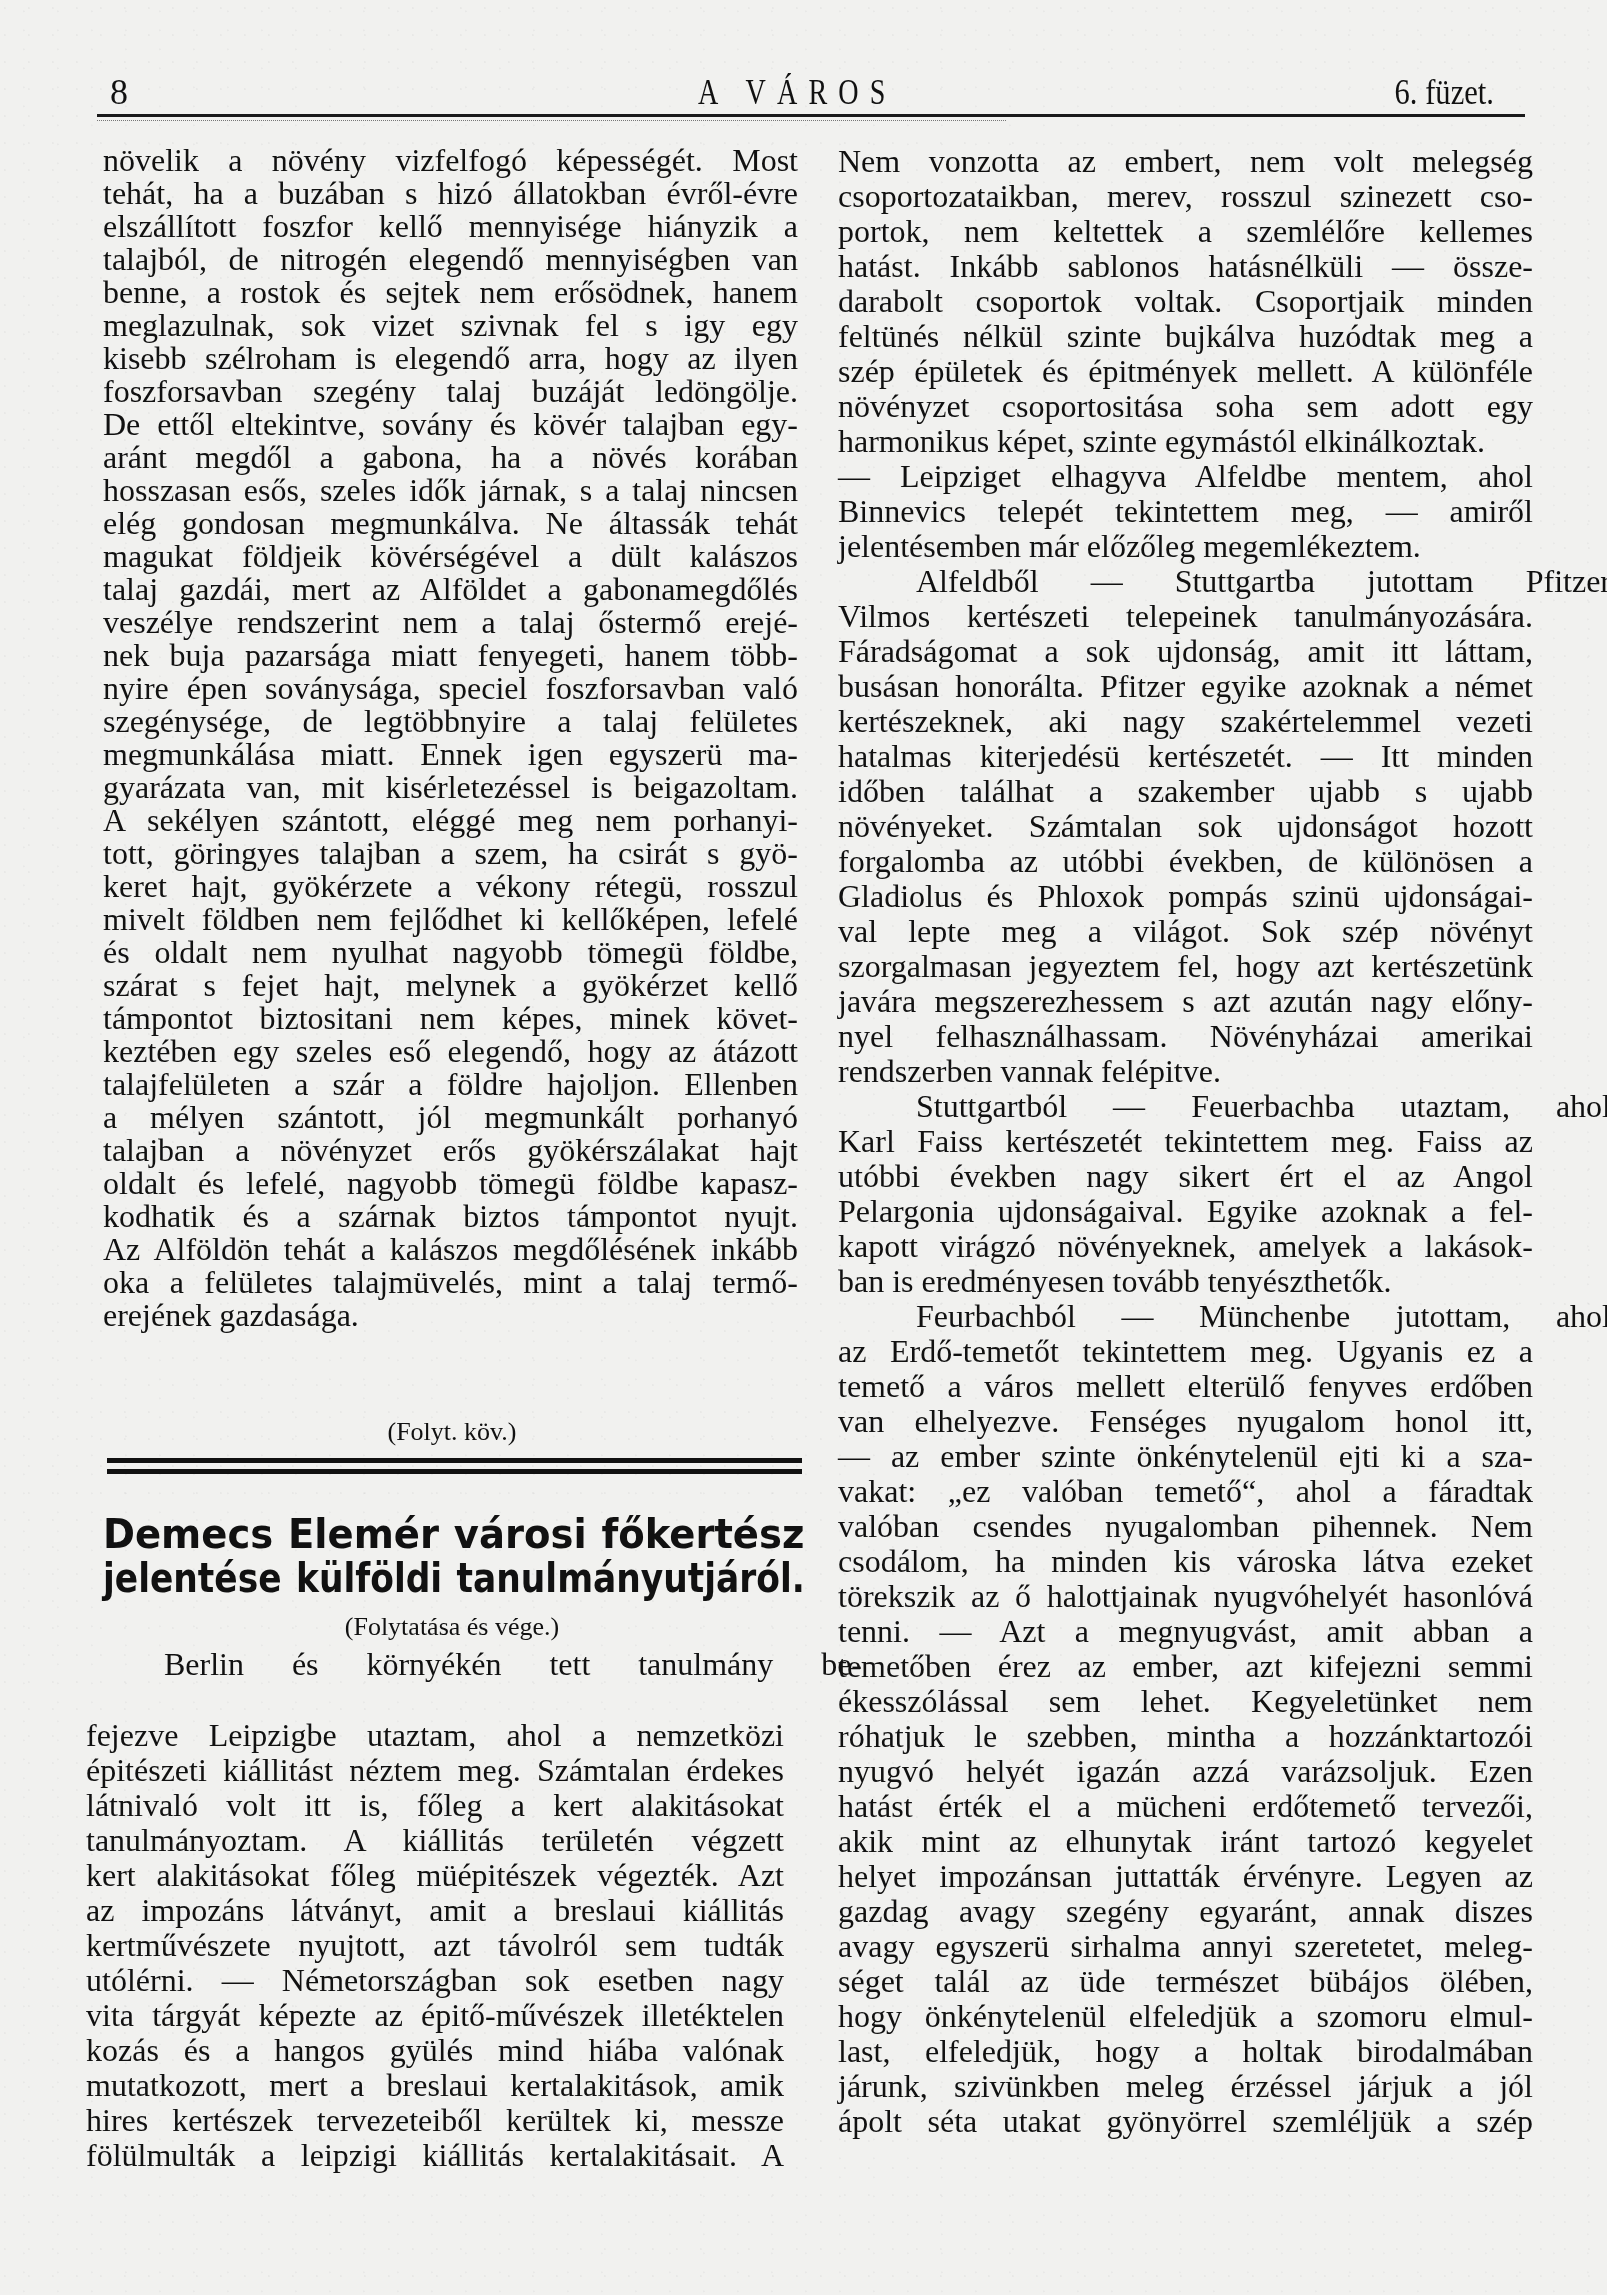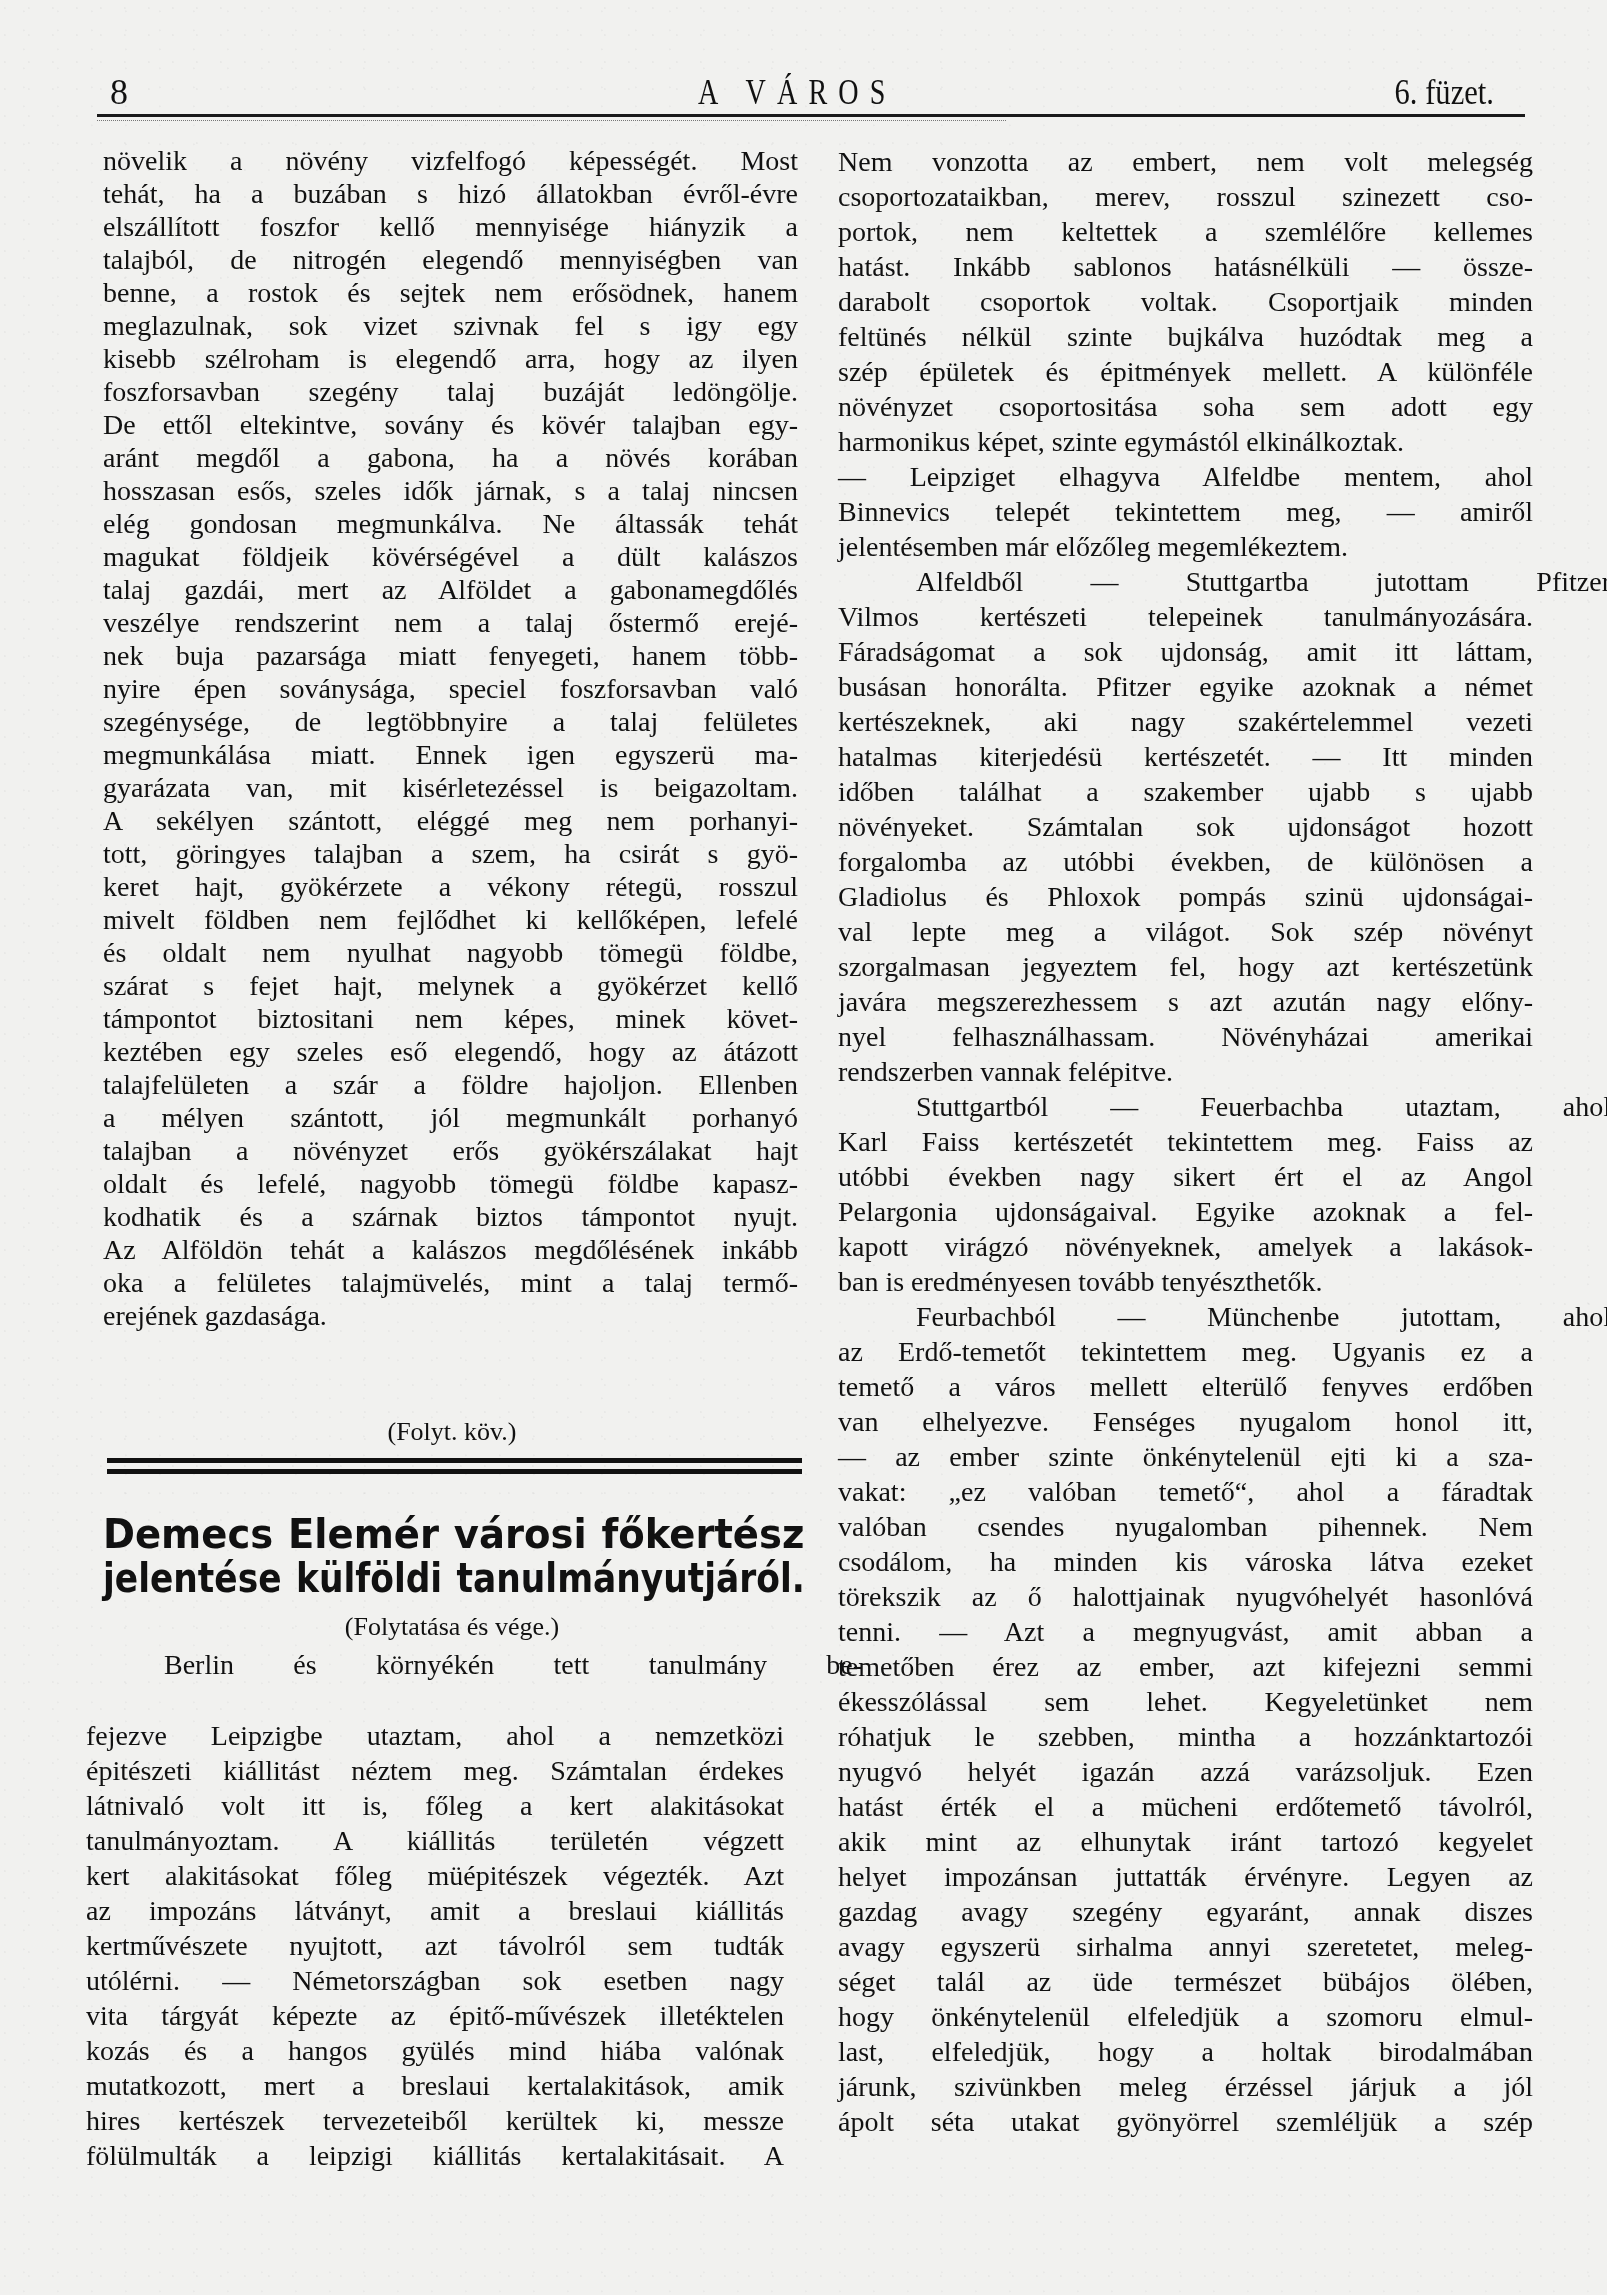--- a/index.html
+++ b/index.html
@@ -22,21 +22,21 @@
     position: absolute; top: 73px; left: 97px; width: 1429px; height: 38px;
     font-size: 36px; line-height: 38px;
   }
   .running-head .pno { position: absolute; left: 13px; top: 0; }
   .running-head .title { position: absolute; left: 601px; top: 0; letter-spacing: 14.3px; transform: scaleX(0.78); transform-origin: left; }
   .running-head .issue { position: absolute; right: 32px; top: 0; transform: scaleX(0.85); transform-origin: right; }
   .head-rule { position: absolute; left: 97px; top: 114px; width: 1428px; height: 3.2px; background: #1a1a1a; }
   .head-rule2 { position: absolute; left: 97px; top: 120px; width: 909px; height: 0.6px; border-top: 1.3px dotted #777; }
 
   .col {
-    position: absolute; font-size: 28px; text-align: justify;
+    position: absolute; font-size: 32px; text-align: justify;
   }
   .col .line {
     display: block; white-space: nowrap; text-align: justify;
     text-align-last: justify; transform-origin: left;
     overflow: visible;
   }
   .col .line.last { text-align-last: left; }
   .col .line.indent { padding-left: 78px; }
   .left-top { left: 103px; top: 144px; width: 695px; }
   .left-top .line { height: 33px; line-height: 33px; }
@@ -171,21 +171,21 @@
     <span class="line" style="display: block; width: 695px;">— az ember szinte önkénytelenül ejti ki a sza-</span>
     <span class="line" style="display: block; width: 695px;">vakat: „ez valóban temető“, ahol a fáradtak</span>
     <span class="line" style="display: block; width: 695px;">valóban csendes nyugalomban pihennek. Nem</span>
     <span class="line" style="display: block; width: 695px;">csodálom, ha minden kis városka látva ezeket</span>
     <span class="line" style="display: block; width: 695px;">törekszik az ő halottjainak nyugvóhelyét hasonlóvá</span>
     <span class="line" style="display: block; width: 695px;">tenni. — Azt a megnyugvást, amit abban a</span>
     <span class="line" style="display: block; width: 695px;">temetőben érez az ember, azt kifejezni semmi</span>
     <span class="line" style="display: block; width: 695px;">ékesszólással sem lehet. Kegyeletünket nem</span>
     <span class="line" style="display: block; width: 695px;">róhatjuk le szebben, mintha a hozzánktartozói</span>
     <span class="line" style="display: block; width: 695px;">nyugvó helyét igazán azzá varázsoljuk. Ezen</span>
-    <span class="line" style="display: block; width: 695px;">hatást érték el a mücheni erdőtemető távolról,</span>
+    <span class="line" style="display: block; width: 695px;">hatást érték el a mücheni erdőtemető tervezői,</span>
     <span class="line" style="display: block; width: 695px;">akik mint az elhunytak iránt tartozó kegyelet</span>
     <span class="line" style="display: block; width: 695px;">helyet impozánsan juttatták érvényre. Legyen az</span>
     <span class="line" style="display: block; width: 695px;">gazdag avagy szegény egyaránt, annak diszes</span>
     <span class="line" style="display: block; width: 695px;">avagy egyszerü sirhalma annyi szeretetet, meleg-</span>
     <span class="line" style="display: block; width: 695px;">séget talál az üde természet bübájos ölében,</span>
     <span class="line" style="display: block; width: 695px;">hogy önkénytelenül elfeledjük a szomoru elmul-</span>
     <span class="line" style="display: block; width: 695px;">last, elfeledjük, hogy a holtak birodalmában</span>
     <span class="line" style="display: block; width: 695px;">járunk, szivünkben meleg érzéssel járjuk a jól</span>
     <span class="line" style="display: block; width: 695px;">ápolt séta utakat gyönyörrel szemléljük a szép</span>
   </div>

